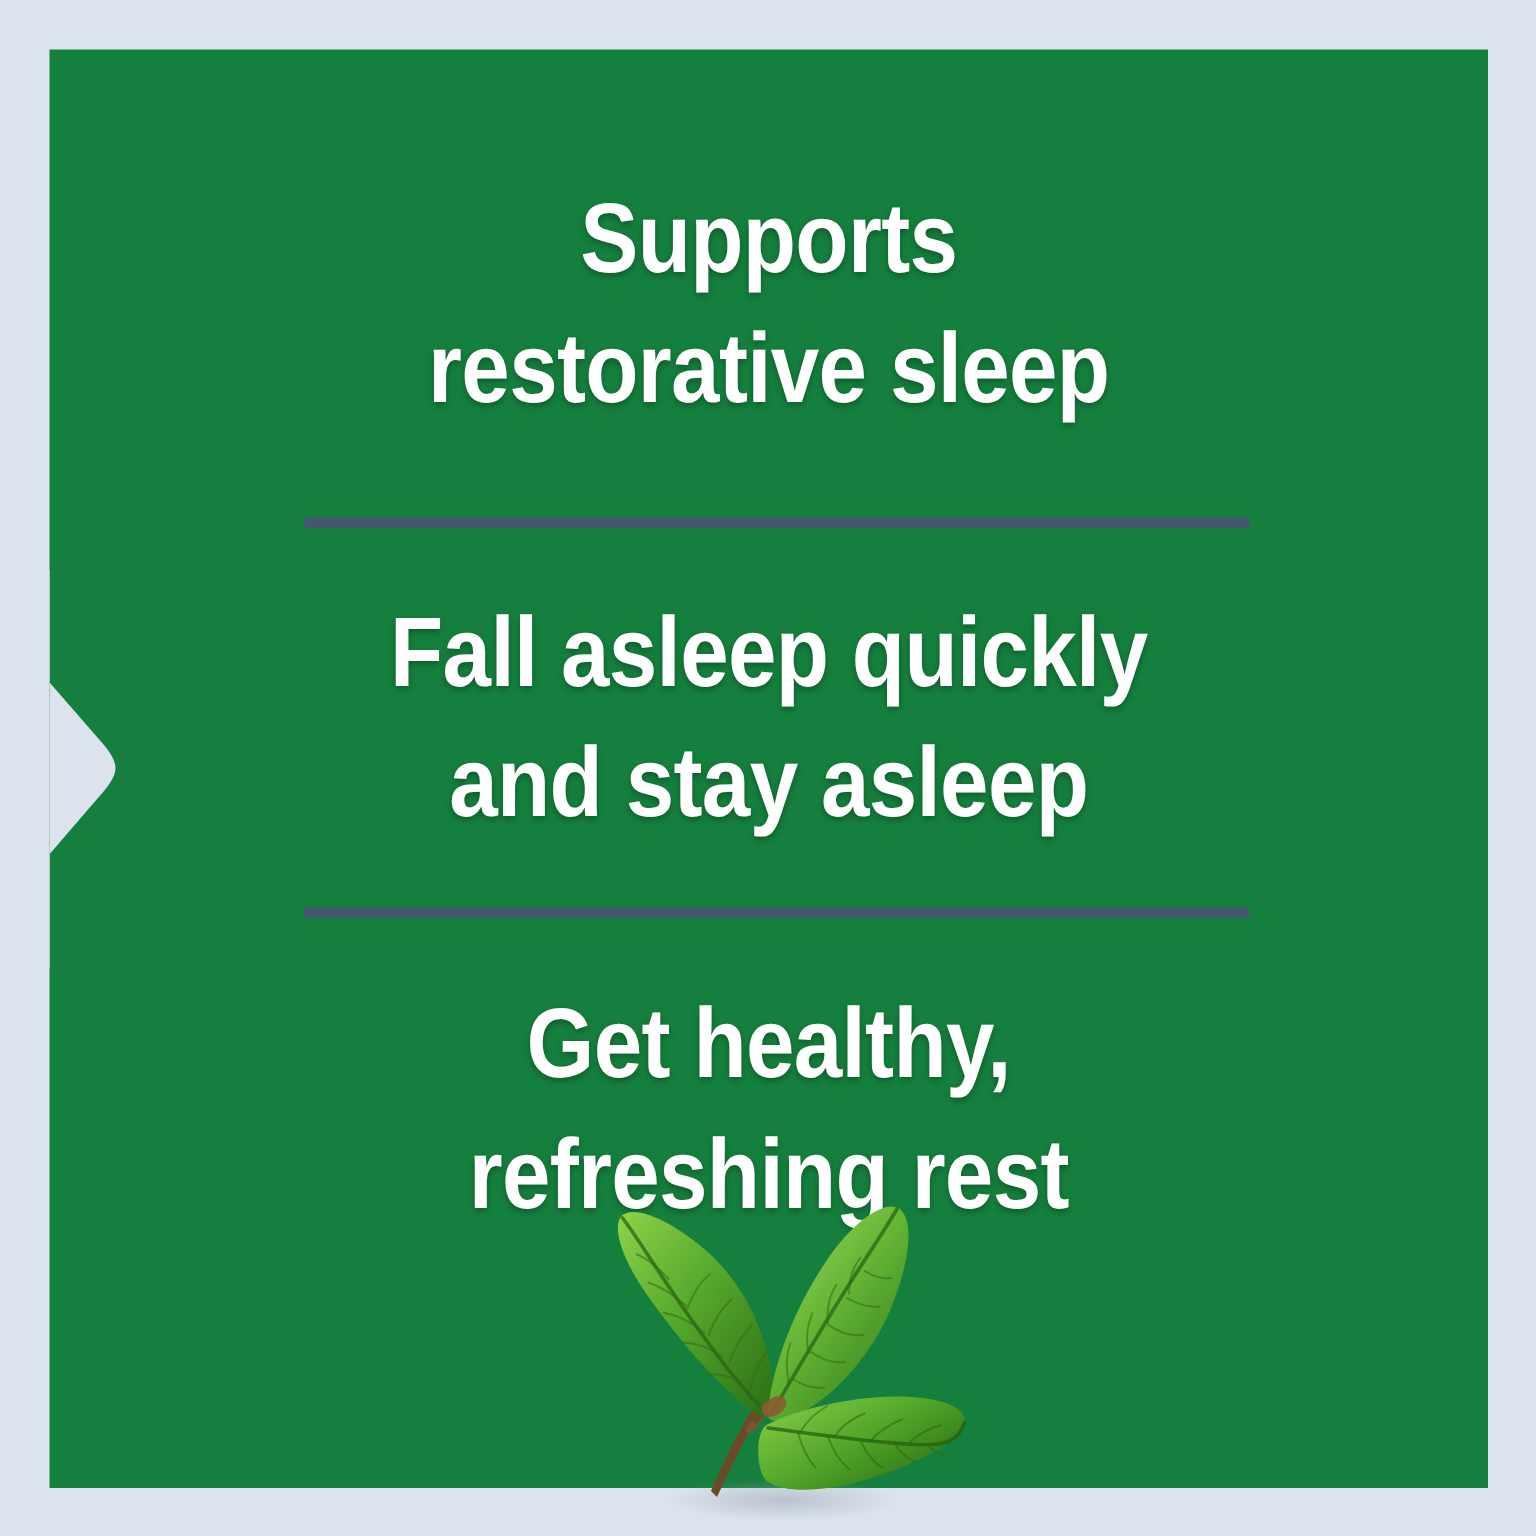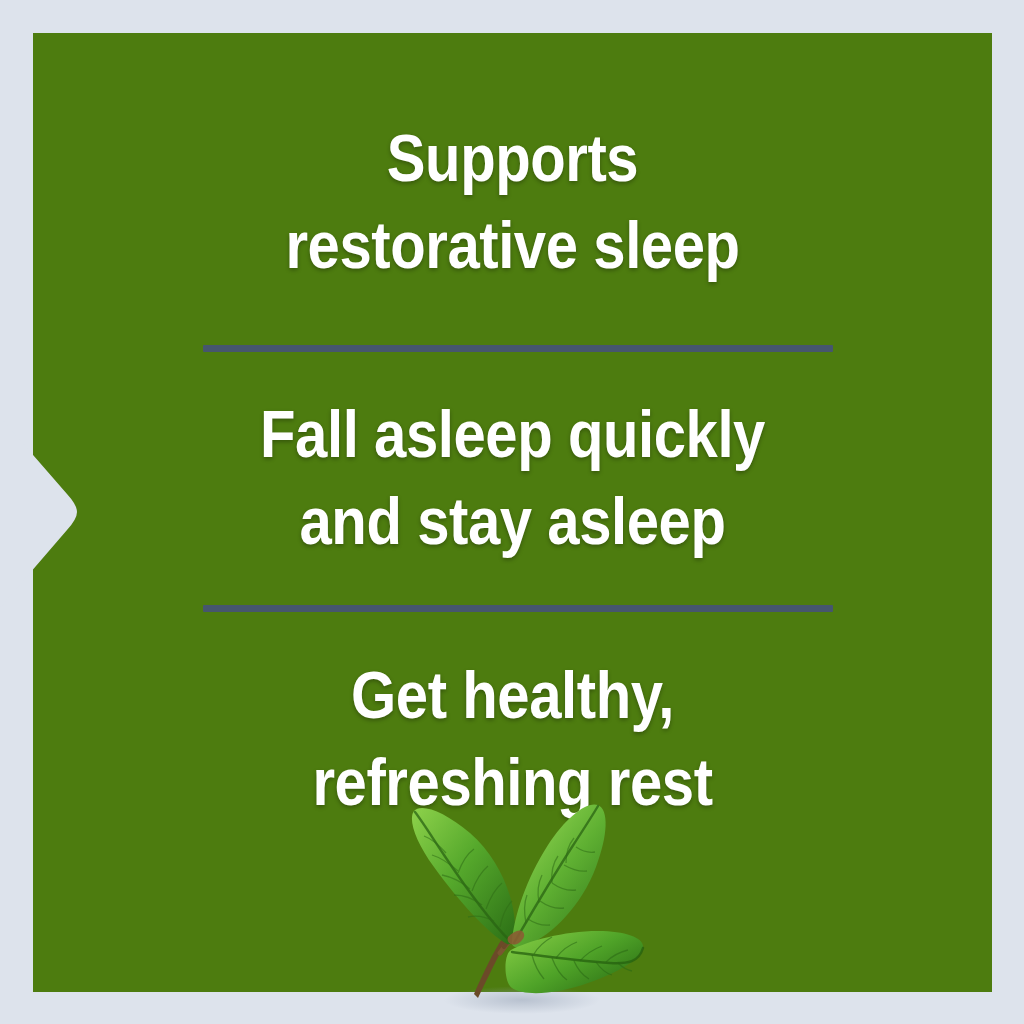--- a/index.html
+++ b/index.html
@@ -22,21 +22,21 @@
     background: #dde3ec;
   }
 
   
   .panel {
     position: absolute;
     left: 33px;
     top: 33px;
     width: 959px;
     height: 959px;
-    background: #4d7c0f;
+    background: #15803d;
     overflow: visible;
   }
 
   
   .chevron-notch {
     position: absolute;
     left: 0;
     top: 347px;          
     width: 76px;
     height: 265px;       

